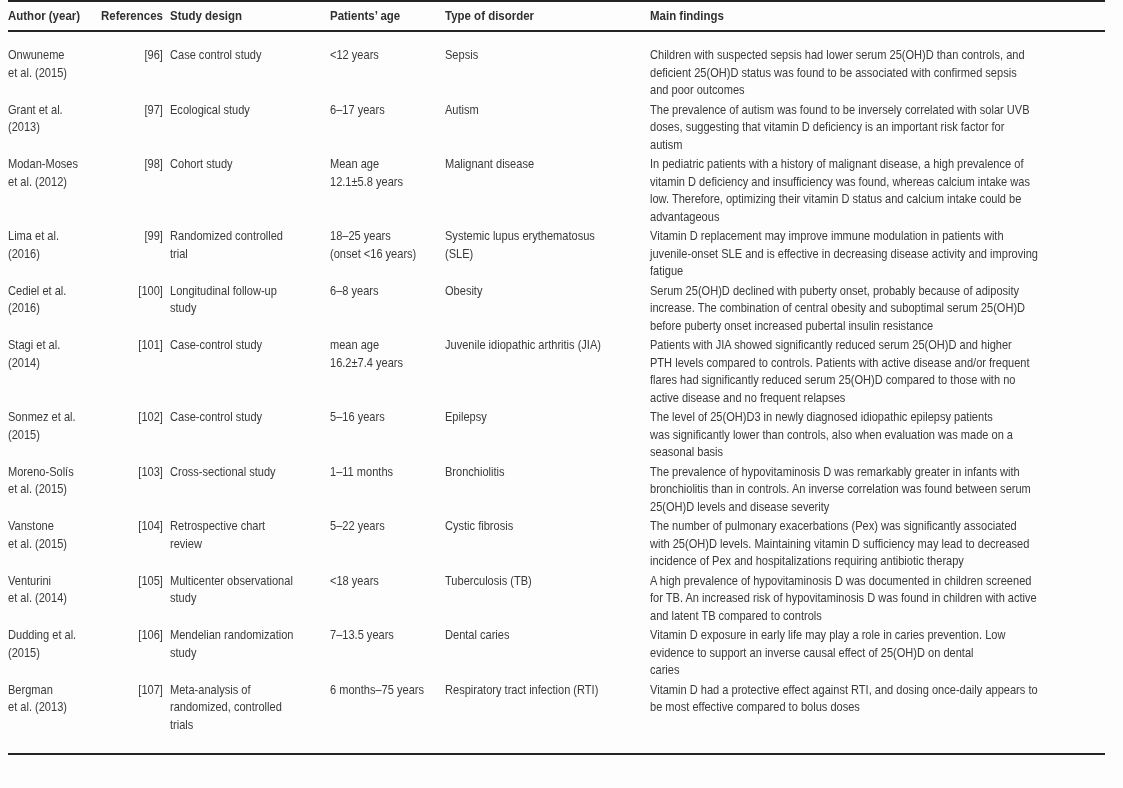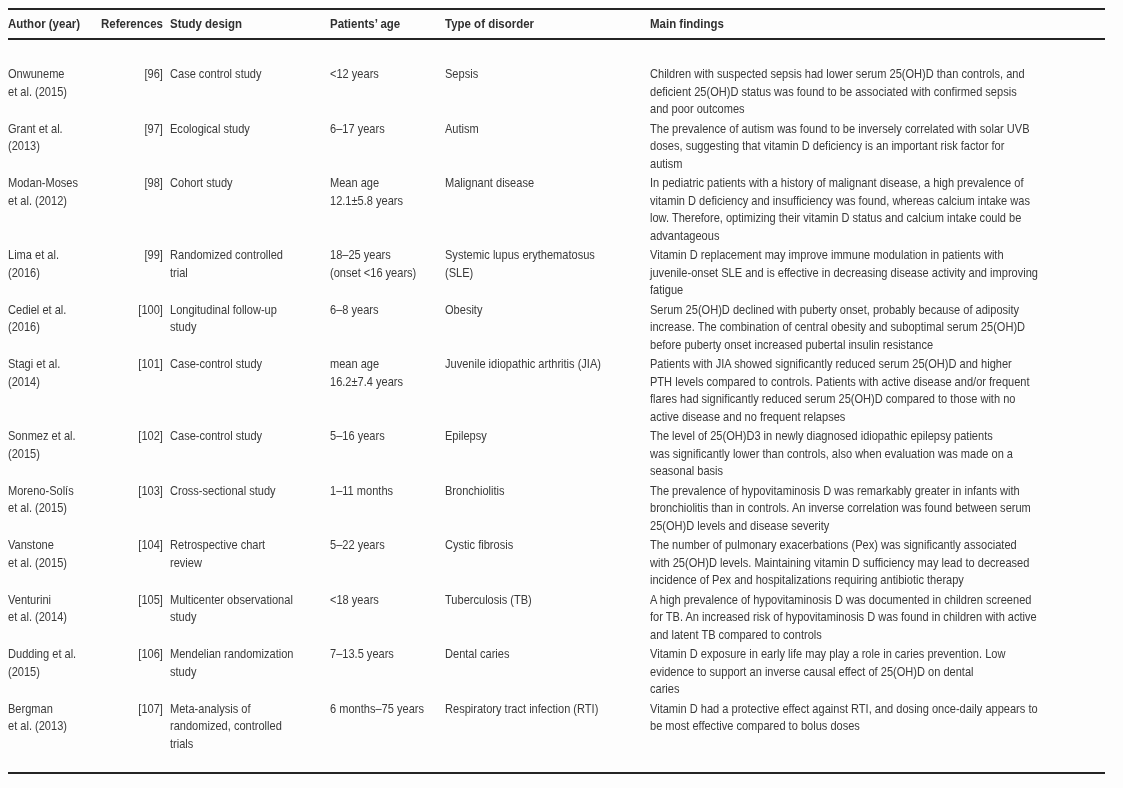--- a/index.html
+++ b/index.html
@@ -12,21 +12,21 @@
     width:1123px;height:788px;
     background:var(--bg);
     font-family:"Liberation Sans","DejaVu Sans",sans-serif;
     color:var(--text);
     overflow:hidden;
   }
   table.paper-table{
     border-collapse:collapse;
     table-layout:fixed;
     width:1097px;
-    margin:8px 0 0 8px;
+    margin:0 0 0 8px;
     border-top:2px solid var(--rule);
     border-bottom:2px solid var(--rule);
   }
   col.c-author{width:92px;}
   col.c-reference{width:70px;}
   col.c-design{width:160px;}
   col.c-age{width:115px;}
   col.c-disorder{width:205px;}
   col.c-findings{width:455px;}
   th{
@@ -38,21 +38,21 @@
     line-height:15px;
     font-weight:bold;
     color:#303030;
   }
   td{
     vertical-align:top;
     padding:2px 0 0 0;
     font-size:13px;
     line-height:17.5px;
   }
-  tbody tr:first-child td{padding-top:25px;}
+  tbody tr:first-child td{padding-top:14px;}
   tbody tr:last-child td{padding-bottom:20px;}
   
   .cw{
     white-space:pre-line;
     transform:scaleX(0.85);
     transform-origin:0 0;
   }
   .col-author .cw{width:107px;}
   .col-reference .cw{width:74px;text-align:right;}
   .col-design .cw{width:186px;}

